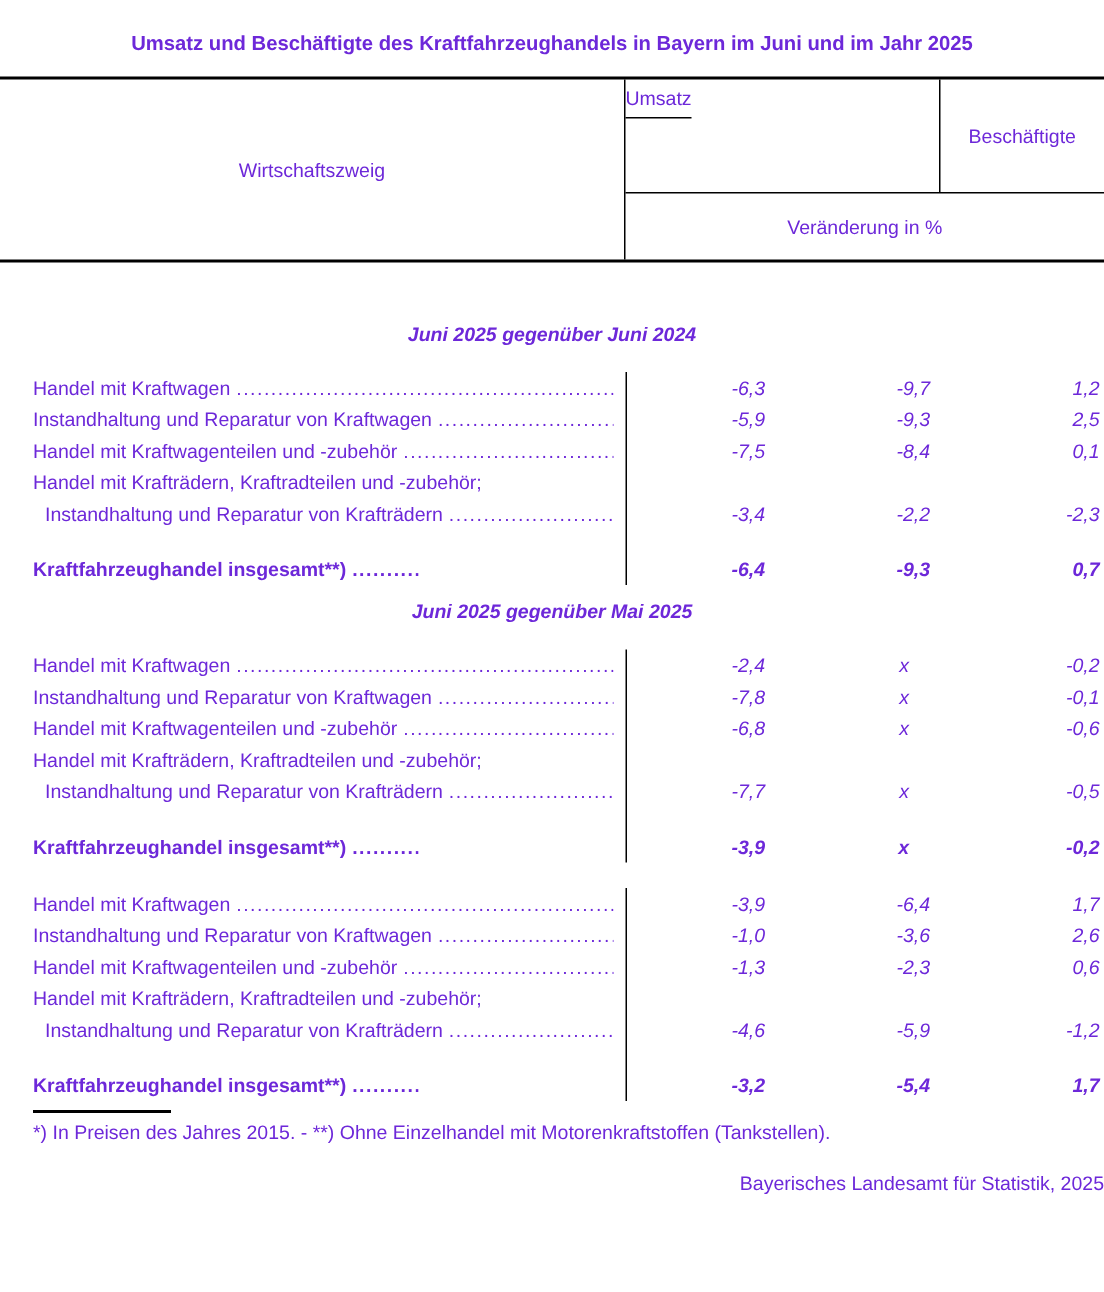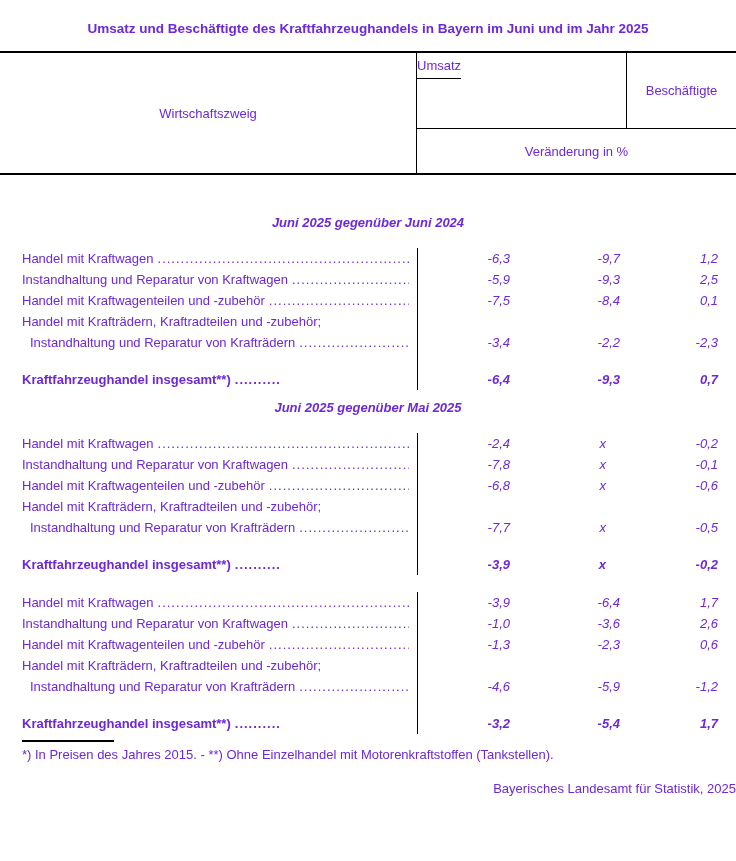--- a/index.html
+++ b/index.html
@@ -31,21 +31,21 @@
   .sec-vline { position:absolute; left:417px; top:0; bottom:0; width:1px; background:#000; }
   .trow { display:flex; height:21px; line-height:21px; }
   .row-label { width:417px; box-sizing:border-box; padding-left:22px; display:flex; overflow:hidden; }
   .lbl { white-space:nowrap; }
   .indent2 { padding-left:8px; }
   .dots { flex:1 1 0; overflow:hidden; white-space:nowrap; margin-left:4px; margin-right:8px; letter-spacing:1px; }
   .dots-total { flex:0 0 44px; }
   .val { text-align:right; font-style:italic; box-sizing:border-box; }
   .val.nominal { width:104px; padding-right:11px; }
   .val.real { width:107px; padding-right:8px;font-style:italic; }
-  .val.besch { width:108px; padding-right:18px; }
+  .val.besch { width:108px; padding-right:3px; }
   .val.x-val { padding-right:22px; }
   .spacer { height:16px; }
   .trow.total { font-weight:bold; }
 
   
   .footnote-rule { margin:6px 0 0 22px; width:92px; height:0; border-top:2px solid #000; }
   .footnote { margin:5px 0 0 22px; font-size:13px; line-height:16px; }
   .credit { margin-top:18px; text-align:right; font-size:13px; line-height:16px; }
 </style>
 </head>

